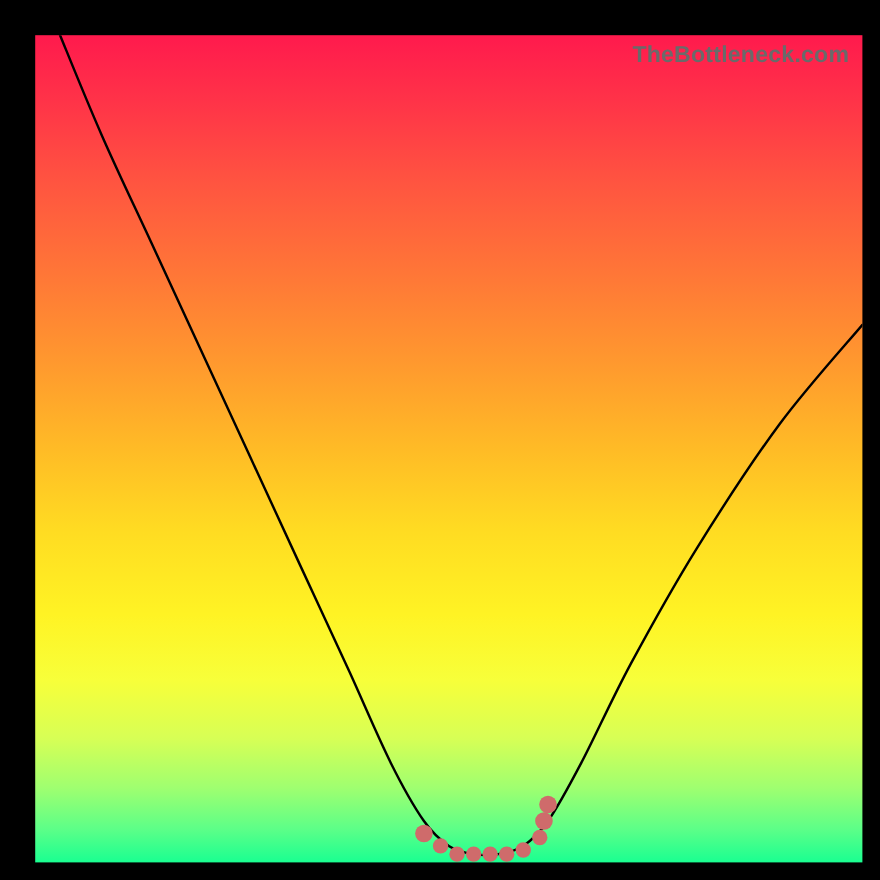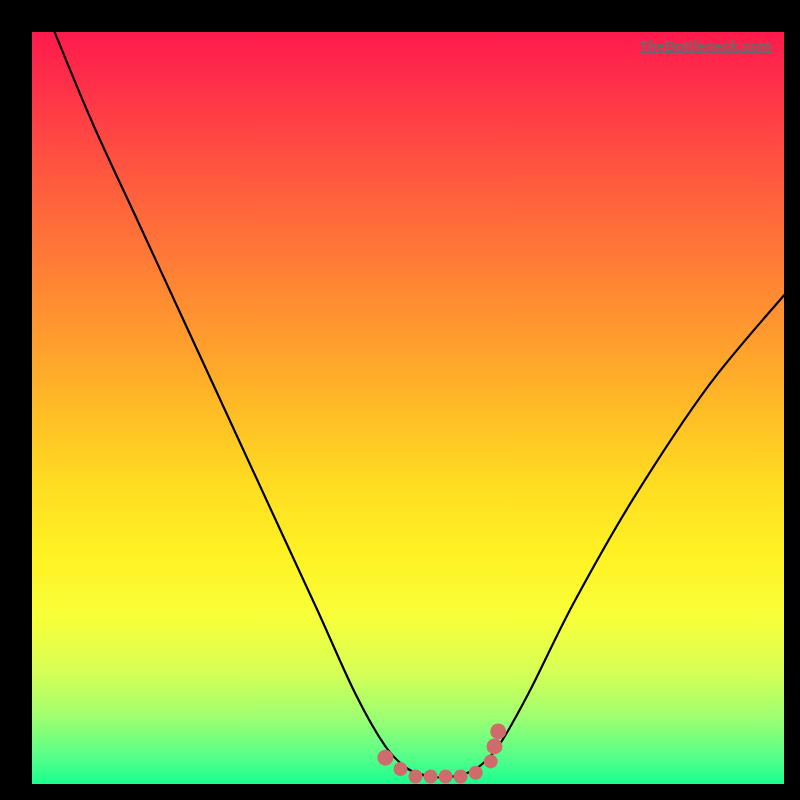--- a/index.html
+++ b/index.html
@@ -37,25 +37,24 @@
       #9fff70 91%,
       #5cff88 96%,
       #1aff91 100%
     );
   }
   .watermark {
     position: absolute;
     top: 6px;
     right: 12px;
     color: #6a6a6a;
-    font-size: 14px;
+    font-size: 21px;
     font-weight: 600;
     letter-spacing: 0.2px;
     user-select: none;
-    text-decoration: underline;
   }
   svg.curve {
     position: absolute;
     left: 0;
     top: 0;
     width: 752px;
     height: 752px;
   }
   .curve path.line {
     fill: none;

